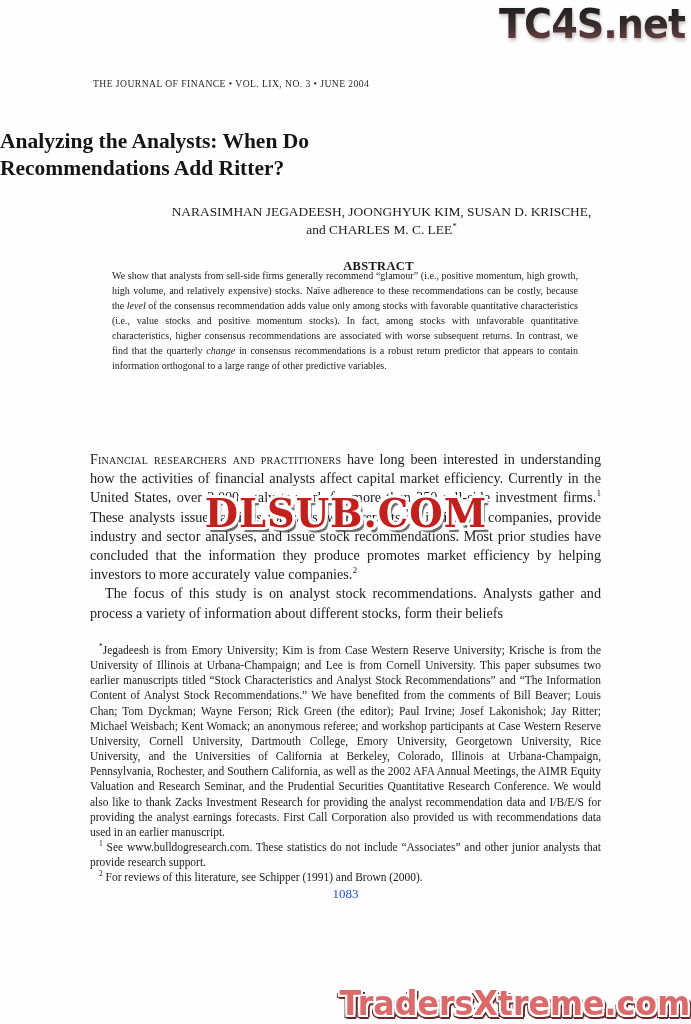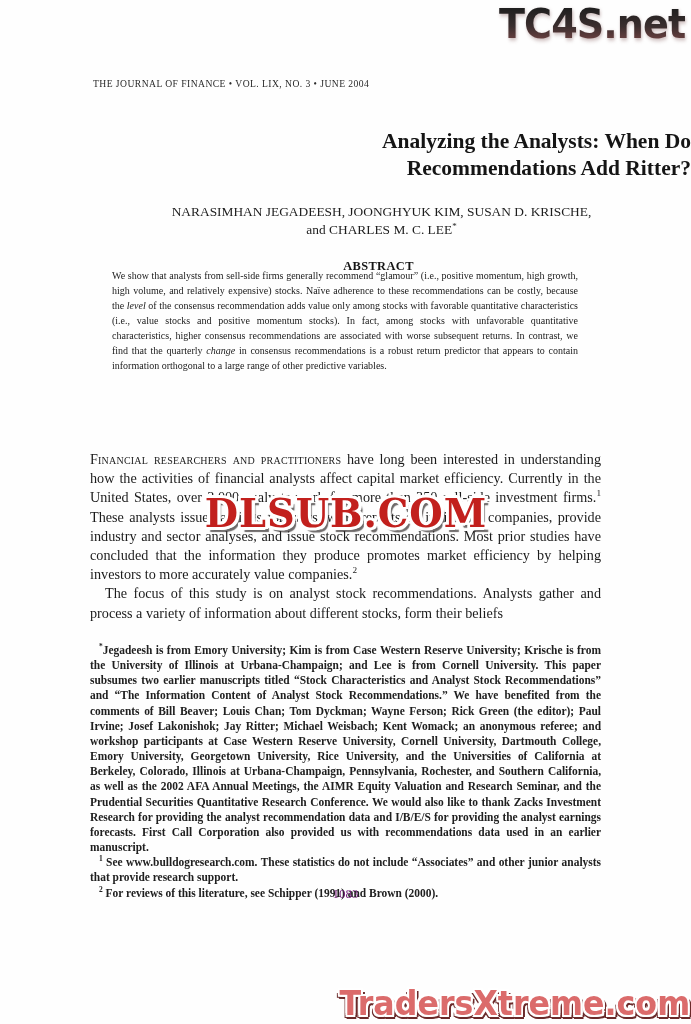--- a/index.html
+++ b/index.html
@@ -37,40 +37,40 @@
       -2px -2px 0 #fff, 2px -2px 0 #fff, -2px 2px 0 #fff, 2px 2px 0 #fff,
       -2px 0 0 #fff, 2px 0 0 #fff, 0 -2px 0 #fff, 0 2px 0 #fff,
       -3px 3px 0 #6b2a2a, 0 4px 0 #6b2a2a, 3px 4px 0 #6b2a2a,
       4px 2px 0 #6b2a2a, -1px 4px 0 #6b2a2a;
   }
   
   .journal-header{
     position:absolute;top:78px;left:93px;
     font-size:9.6px;letter-spacing:0.45px;color:#2a2a2a;white-space:nowrap;
   }
-  .title{position:absolute;top:128px;left:0;width:100%;text-align:right;
+  .title{position:absolute;top:128px;left:0;width:100%;text-align:left;
     font-weight:bold;font-size:21.5px;line-height:27px;color:#151515;}
   .authors{position:absolute;top:203px;left:0;width:100%;text-align:center;
     font-size:13.4px;line-height:17.5px;color:#1d1d1d;padding-left:36px;}
   .authors sup{font-size:9px;}
   .abstract-head{position:absolute;top:259px;left:0;width:100%;text-align:center;
     font-weight:bold;font-size:12.4px;letter-spacing:0.4px;color:#151515;margin-left:33px;}
   .abstract{position:absolute;top:268px;left:112px;width:466px;
     font-size:10px;line-height:15.05px;text-align:justify;color:#202020;}
   .body-text{position:absolute;top:450px;left:90px;width:511px;
     font-size:14.2px;line-height:19.2px;text-align:justify;color:#1b1b1b;}
   .body-text p{margin:0;font-family:Liberation Serif, serif;}
   .body-text p.indent{text-indent:15px;}
   .smallcaps{font-variant:small-caps;letter-spacing:0.2px;}
   sup{font-size:65%;line-height:0;}
   .footnotes{position:absolute;top:643px;left:90px;width:511px;
-    font-size:11.45px;line-height:15.15px;text-align:justify;color:#202020;font-weight:bold;}
+    font-size:11.45px;line-height:15.15px;text-align:justify;color:#202020;}
   .footnotes p{margin:0;text-indent:9px;}
   .page-number{position:absolute;top:886px;left:0;width:100%;text-align:center;
-    font-size:13px;color:#701a75;}
+    font-size:13px;color:#1d4ed8;}
   i{font-style:italic;}
 </style>
 </head>
 <body>
 
 <div class="page">
 
   <div class="wm-top">TC4S.net</div>
 
   <div class="journal-header">THE JOURNAL OF FINANCE • VOL. LIX, NO. 3 • JUNE 2004</div>

